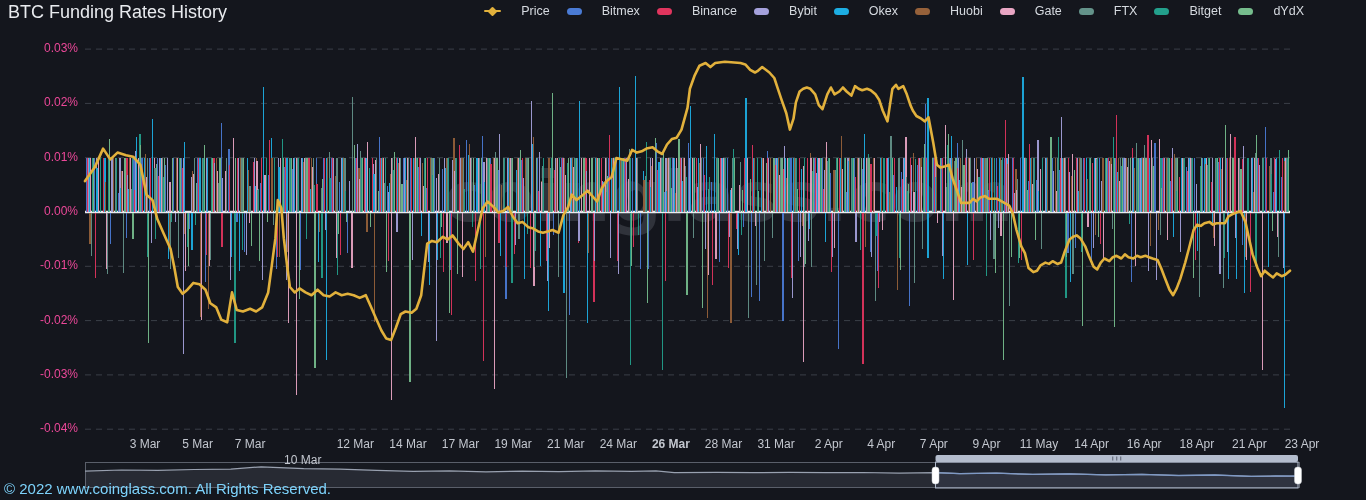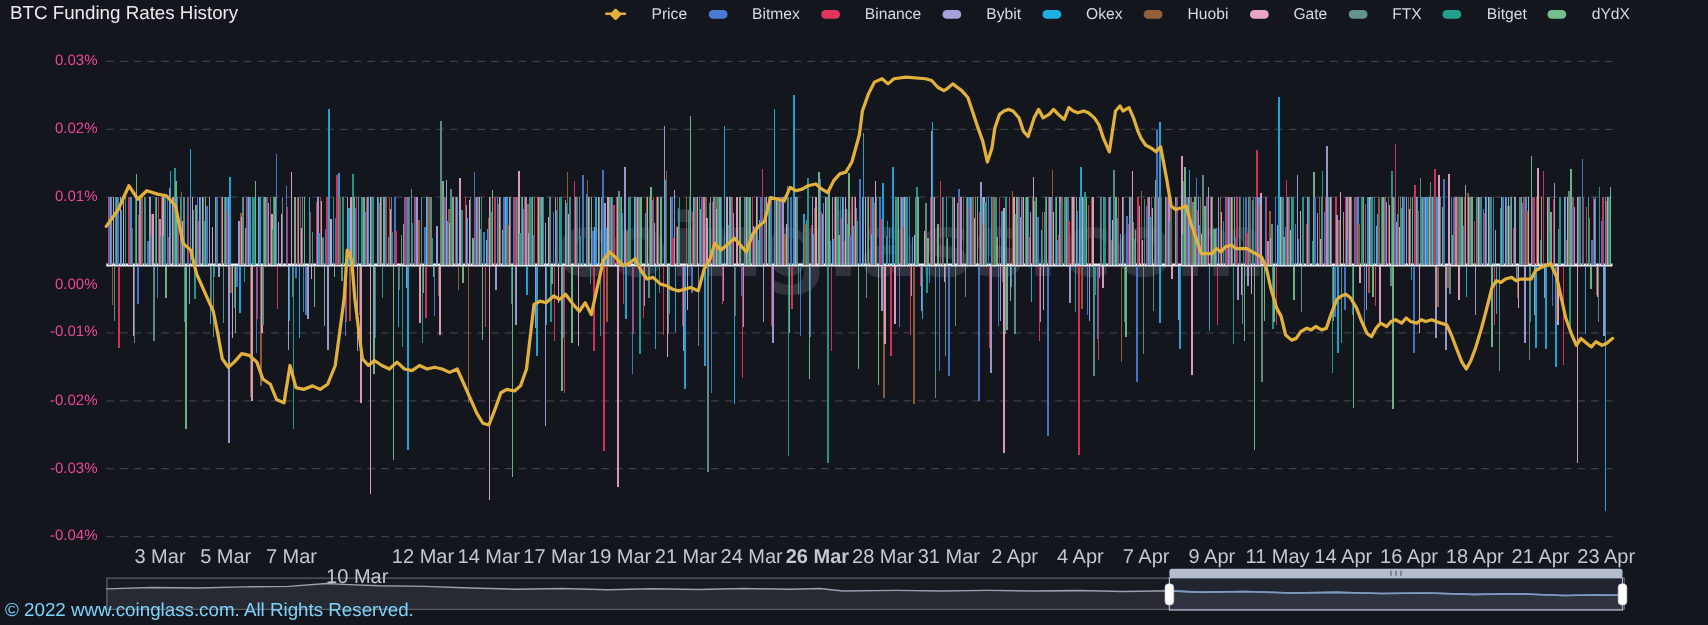--- a/index.html
+++ b/index.html
@@ -2,31 +2,31 @@
 <html><head>
 <meta charset="utf-8">
 <style>
   html,body{margin:0;padding:0;background:#14161d;width:1366px;height:500px;overflow:hidden;
     font-family:"Liberation Sans",sans-serif;-webkit-font-smoothing:antialiased;}
   #stage{position:relative;width:1366px;height:500px;background:#14161d;}
   #watermark{position:absolute;left:444px;top:156px;font-family:"DejaVu Sans",sans-serif;
     font-weight:bold;font-size:70px;letter-spacing:1px;color:rgba(198,206,218,0.16);
     z-index:1;white-space:nowrap;pointer-events:none;}
   #chart-svg{position:absolute;left:0;top:0;z-index:2;}
-  #page-title{position:absolute;left:8px;top:2px;font-size:15px;color:#e9ebef;z-index:5;}
+  #page-title{position:absolute;left:8px;top:2px;font-size:18px;color:#e9ebef;z-index:5;}
   #legend{position:absolute;top:4px;right:62px;display:flex;gap:17px;align-items:center;z-index:5;}
   .legend-item{display:flex;align-items:center;gap:20px;cursor:pointer;}
   .legend-swatch{width:15px;height:7px;border-radius:3.5px;display:inline-block;}
   .legend-line{position:relative;width:17px;height:9px;display:inline-block;}
   .legend-line .bar{position:absolute;left:0;top:3.5px;width:17px;height:2px;border-radius:1px;}
   .legend-line .dot{position:absolute;left:5px;top:1px;width:7px;height:7px;transform:rotate(45deg);border-radius:1px;}
   .legend-label{font-size:12.5px;color:#d6dae0;}
   .ylabel{position:absolute;font-size:12px;color:#ec4899;z-index:5;}
   .ylabel.left{right:0;}
-  .xlabel{position:absolute;font-size:16px;color:#c3c7cf;transform:translateX(-50%);z-index:5;white-space:nowrap;}
+  .xlabel{position:absolute;font-size:12px;color:#c3c7cf;transform:translateX(-50%);z-index:5;white-space:nowrap;margin-left:17px;}
   #left-axis{position:absolute;left:30px;top:0;width:48px;height:460px;z-index:5;}
   #right-axis{position:absolute;left:1296px;top:0;width:60px;height:460px;z-index:5;}
   #x-axis{position:absolute;left:0;top:436px;width:1366px;height:18px;z-index:5;}
   #footer{position:absolute;left:4px;top:480px;font-size:15px;color:#7dd3fc;z-index:8;}
 </style>
 </head>
 <body>
 
 <div id="stage">
   <div id="watermark">coinglass.com</div>
@@ -1327,21 +1327,21 @@
       </div>
       <div class="legend-item">
         <span class="legend-swatch" style="background: rgb(118, 189, 141);"></span>
         <span class="legend-label">dYdX</span>
       </div>
     </div>
   <div id="left-axis">
       <span class="ylabel left" style="top: 41.1px;">0.03%</span>
       <span class="ylabel left" style="top: 95.4px;">0.02%</span>
       <span class="ylabel left" style="top: 149.7px;">0.01%</span>
-      <span class="ylabel left" style="top: 204px; margin-top: 16px;">0.00%</span>
+      <span class="ylabel left" style="top: 204px;">0.00%</span>
       <span class="ylabel left" style="top: 258.3px;">-0.01%</span>
       <span class="ylabel left" style="top: 312.6px;">-0.02%</span>
       <span class="ylabel left" style="top: 366.9px;">-0.03%</span>
       <span class="ylabel left" style="top: 421.2px;">-0.04%</span>
     </div>
   <div id="x-axis">
       <span class="xlabel" style="left: 128px; top: 1px;">3 Mar</span>
       <span class="xlabel" style="left: 180.591px; top: 1px;">5 Mar</span>
       <span class="xlabel" style="left: 233.182px; top: 1px;">7 Mar</span>
       <span class="xlabel" style="left: 285.773px; top: 17px;">10 Mar</span>

